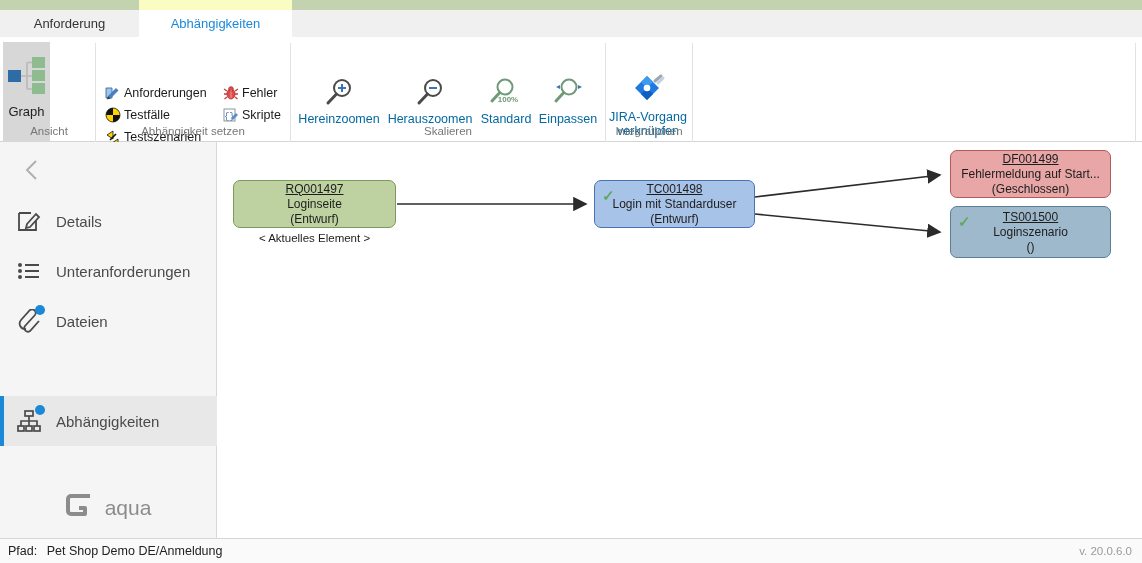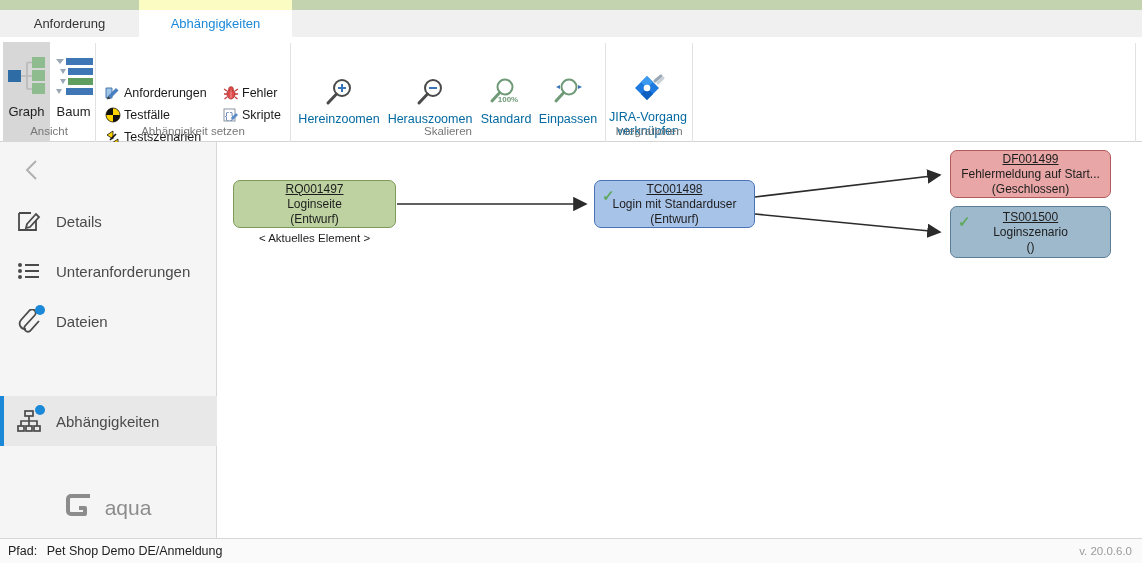--- a/index.html
+++ b/index.html
@@ -124,35 +124,20 @@
           <rect x="2" y="14" width="13" height="12" fill="#2e6ca6"></rect>
           <rect x="26" y="1" width="13" height="11" fill="#8fbc8f"></rect>
           <rect x="26" y="14" width="13" height="11" fill="#8fbc8f"></rect>
           <rect x="26" y="27" width="13" height="11" fill="#8fbc8f"></rect>
           <path d="M15 20 H21 M21 6.5 V33 M21 6.5 H26 M21 20 H26 M21 33 H26" stroke="#b9b9b9" stroke-width="1.6" fill="none"></path>
         </svg>
       </span>
       <span class="cap">Graph</span>
     </div>
 
-    <div class="bigbtn" style="left:50px;">
-      <span class="glyph">
-        <svg width="42" height="40" viewBox="0 0 42 40">
-          <polygon points="3,3 11,3 7,8" fill="#9aa7b4"></polygon>
-          <rect x="13" y="2" width="27" height="7" fill="#3f76b5"></rect>
-          <polygon points="7,13 13,13 10,18" fill="#9aa7b4"></polygon>
-          <rect x="15" y="12" width="25" height="7" fill="#3f76b5"></rect>
-          <polygon points="7,23 13,23 10,28" fill="#9aa7b4"></polygon>
-          <rect x="15" y="22" width="25" height="7" fill="#5f9e5f"></rect>
-          <polygon points="3,33 9,33 6,38" fill="#9aa7b4"></polygon>
-          <rect x="13" y="32" width="27" height="7" fill="#3f76b5"></rect>
-        </svg>
-      </span>
-      <span class="cap">Baum</span>
-    </div>
     <div class="grp-label" style="left:3px; width:92px;">Ansicht</div>
 
     <div class="depbtn" style="left:104px; top:45px;">
       <span class="ico">
         <svg width="16" height="16" viewBox="0 0 16 16">
           <path d="M1 3 L7 3 L7 13 L1 13 Z" fill="#9fc6e8" stroke="#3a6ea5" stroke-width="0.9"></path>
           <path d="M3 11 L11 3 L13.5 5.5 L5.5 13.5 Z" fill="#4a7fc1"></path>
           <path d="M3 11 L5.5 13.5 L2 14.5 Z" fill="#333"></path>
         </svg>
       </span>

